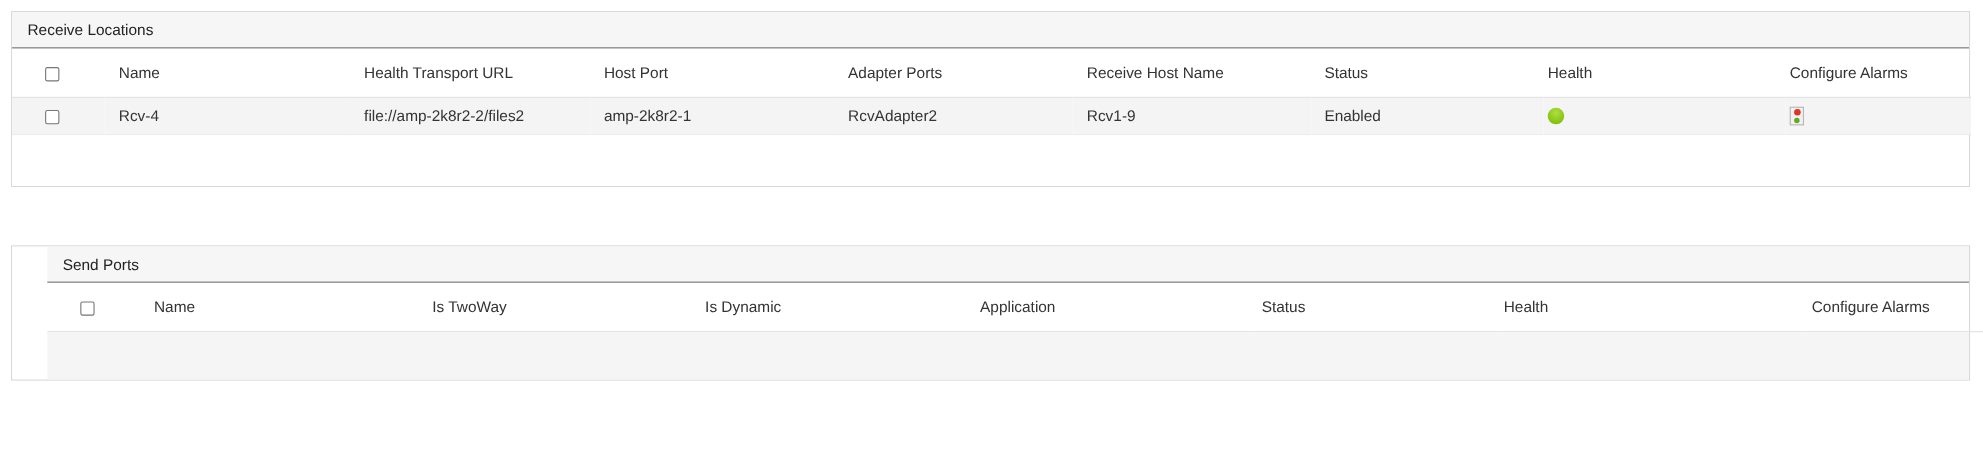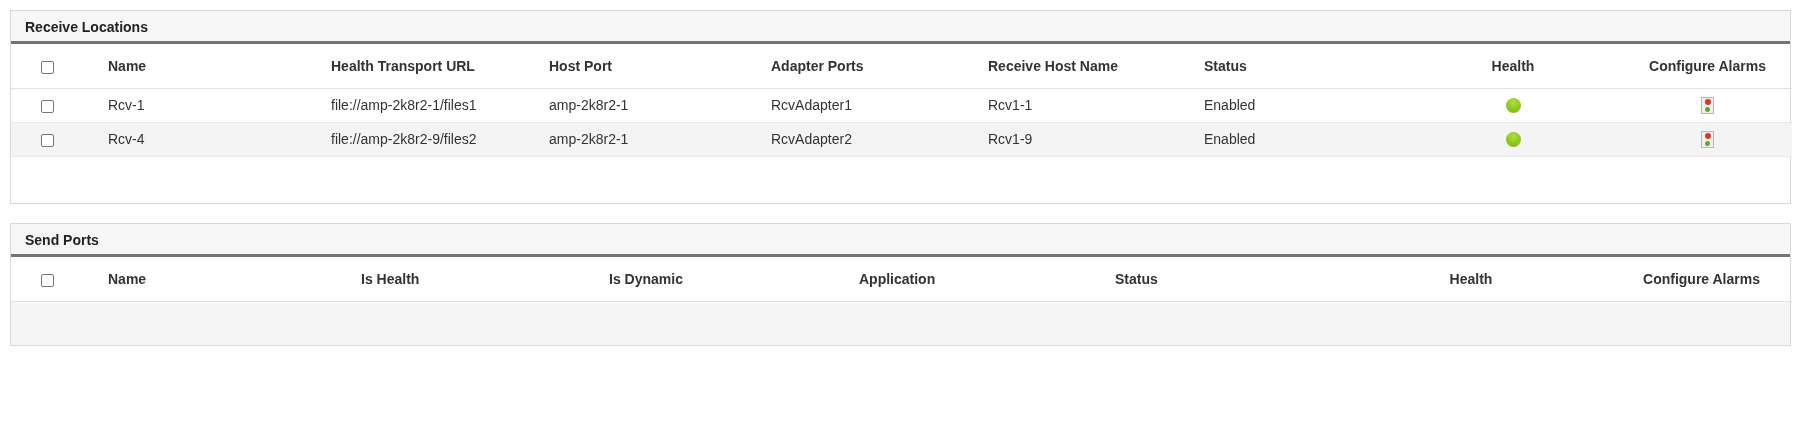--- a/index.html
+++ b/index.html
@@ -12,58 +12,58 @@
     color: #333333;
   }
   .panel {
     position: absolute;
     left: 10px;
     width: 1781px;
     border: 1px solid #d9d9d9;
     background: #ffffff;
   }
   #panel-receive-locations { top: 10px; }
-  #panel-send-ports { top: 223px; }
+  #panel-send-ports { top: 223px; padding-left: 32px; }
 
   .panel-header {
     height: 33px;
     line-height: 33px;
     background: #f6f6f6;
-    border-bottom: 3px solid #737373;
+    border-bottom: 1px solid #737373;
     padding-left: 14px;
-    font-weight: bold;
+    font-weight: normal;
     color: #222222;
   }
 
   table {
     width: 100%;
     border-collapse: collapse;
     table-layout: fixed;
   }
   th {
     text-align: left;
-    font-weight: bold;
+    font-weight: normal;
     height: 44px;
     padding: 0 4px 0 12px;
     border-bottom: 1px solid #e2e2e2;
     color: #333333;
     overflow: hidden;
     white-space: nowrap;
   }
   td {
     height: 34px;
     padding: 0 4px 0 12px;
     border-bottom: 1px solid #e9e9e9;
     color: #333333;
     overflow: hidden;
     white-space: nowrap;
     vertical-align: middle;
   }
   th.cb-col, td.cb-col { padding-left: 30px; }
-  th.center, td.center { text-align: center; padding-left: 4px; }
+  th.center, td.center { padding-left: 4px; }
   tr.striped td { background: var(--stripe, #f4f4f4); }
 
   .panel-footer { height: 46px; background: #ffffff; }
   .panel-footer.gray { height: 43px; background: #f5f5f5; }
 
   .checkbox {
     display: inline-block;
     width: 13px; height: 13px;
     border: 1px solid #767676;
     border-radius: 2px;
@@ -127,38 +127,24 @@
         <th>Health Transport URL</th>
         <th>Host Port</th>
         <th>Adapter Ports</th>
         <th>Receive Host Name</th>
         <th>Status</th>
         <th class="center">Health</th>
         <th class="center">Configure Alarms</th>
       </tr>
     </thead>
     <tbody>
-      <tr>
-        <td class="cb-col"><span class="checkbox"></span></td>
-        <td>Rcv-1</td>
-        <td>file://amp-2k8r2-1/files1</td>
-        <td>amp-2k8r2-1</td>
-        <td>RcvAdapter1</td>
-        <td>Rcv1-1</td>
-        <td>Enabled</td>
-        <td class="center"><span class="health-dot"></span></td>
-        <td class="center"><span class="alarm-icon">
-              <span class="dot-red"></span>
-              <span class="dot-green"></span>
-            </span></td>
-      </tr>
       <tr class="striped">
         <td class="cb-col"><span class="checkbox"></span></td>
         <td>Rcv-4</td>
-        <td>file://amp-2k8r2-9/files2</td>
+        <td>file://amp-2k8r2-2/files2</td>
         <td>amp-2k8r2-1</td>
         <td>RcvAdapter2</td>
         <td>Rcv1-9</td>
         <td>Enabled</td>
         <td class="center"><span class="health-dot"></span></td>
         <td class="center"><span class="alarm-icon">
               <span class="dot-red"></span>
               <span class="dot-green"></span>
             </span></td>
       </tr>
@@ -178,21 +164,21 @@
       <col style="width:250px">
         <col style="width:256px">
         <col style="width:228px">
       <col style="width:280px">
         <col style="width:181px">
     </colgroup>
     <thead>
       <tr>
         <th class="cb-col"><span class="checkbox"></span></th>
         <th>Name</th>
-        <th>Is Health</th>
+        <th>Is TwoWay</th>
         <th>Is Dynamic</th>
         <th>Application</th>
         <th>Status</th>
         <th class="center">Health</th>
         <th class="center">Configure Alarms</th>
       </tr>
     </thead>
     <tbody>
     </tbody>
   </table>

